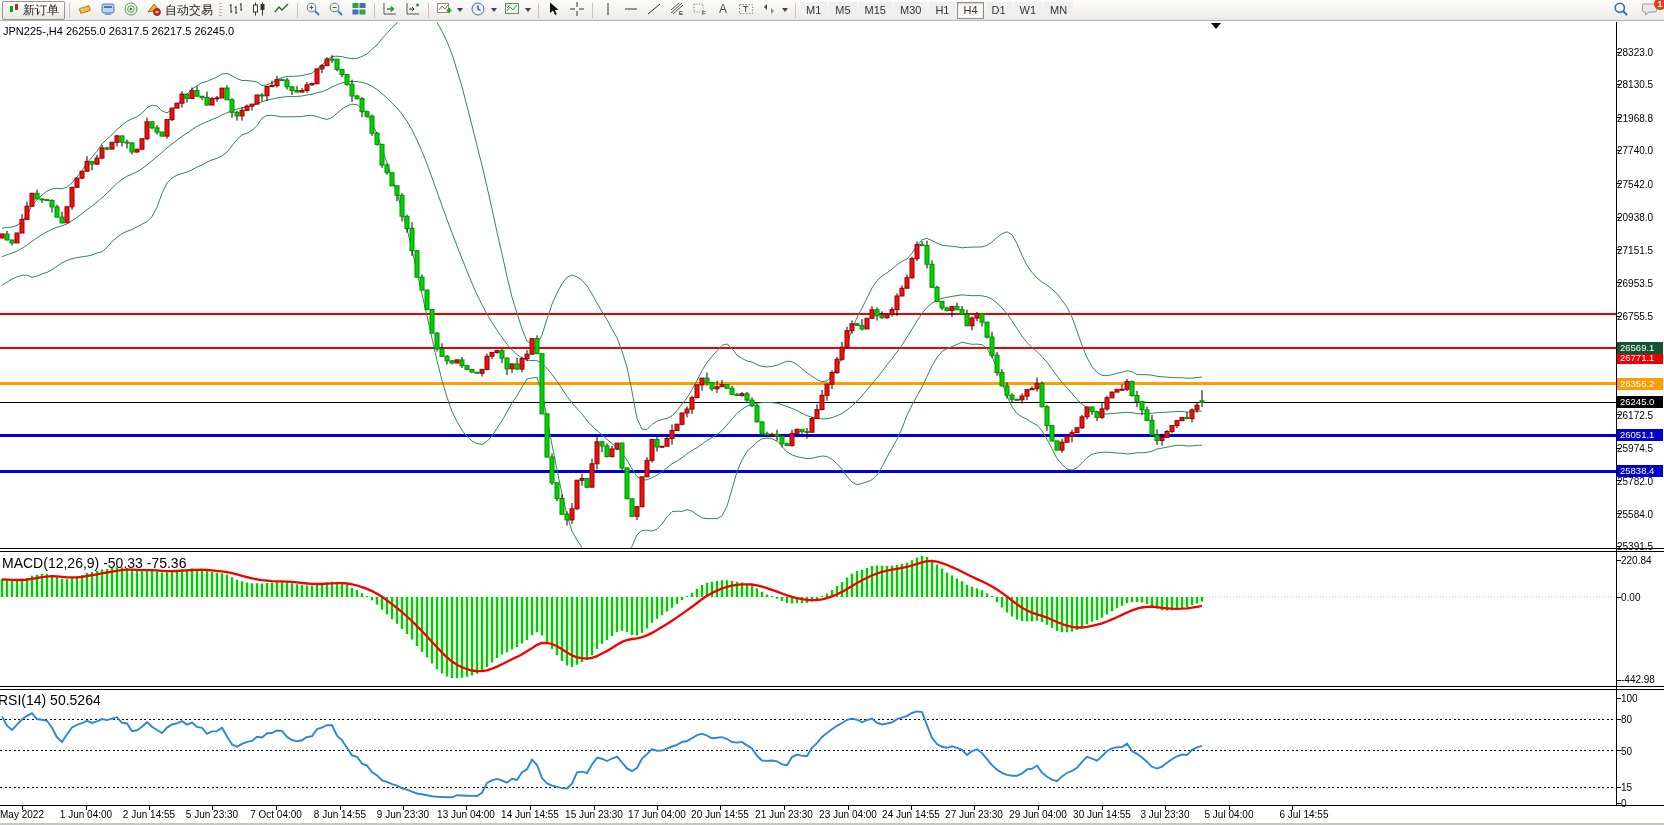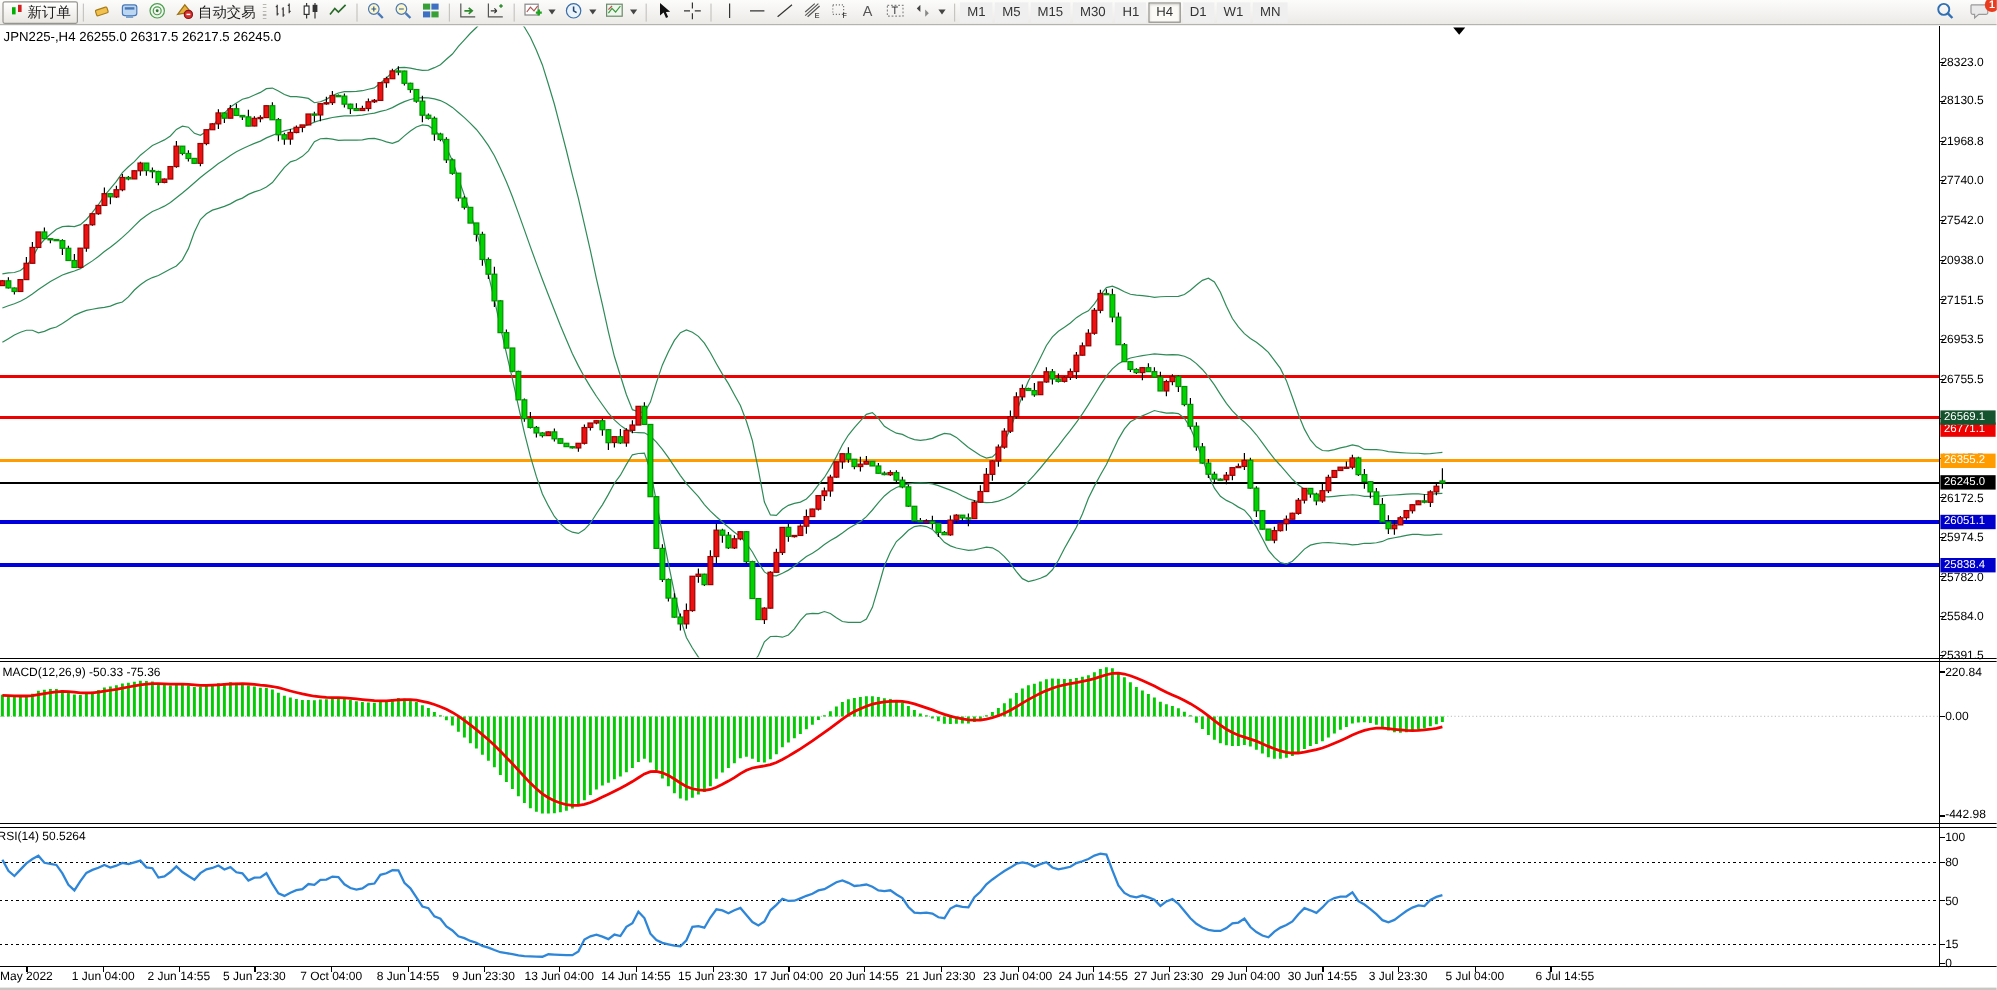--- a/index.html
+++ b/index.html
@@ -22,21 +22,21 @@
     display:flex;align-items:center}
   .tf-btn.active{border:1px solid #8f8d89;background:#fbfaf7;box-shadow:inset 0 1px 2px rgba(0,0,0,.18)}
   .tb-right{position:absolute;right:3px;top:1px;display:flex;align-items:center;gap:6px}
   .badge-dot{position:absolute;top:-4px;right:-6px;width:12px;height:12px;border-radius:50%;
     background:#e93c1e;color:#fff;font-size:9px;line-height:12px;text-align:center;font-weight:bold}
   
   #chart-root{position:absolute;top:0;left:0;width:1366px;height:825px}
   #plot{position:absolute;top:0;left:0;z-index:1}
   #overlays{position:absolute;top:0;left:0;width:1664px;height:825px;z-index:10;pointer-events:none}
   .sym-title{position:absolute;left:3px;top:25px;font-size:11px;color:#000;z-index:11}
-  .panel-label{position:absolute;font-size:10px;color:#000;z-index:11}
+  .panel-label{position:absolute;font-size:14px;color:#000;z-index:11}
   .axis-label{position:absolute;left:1617px;font-size:10px;line-height:11px;color:#000;white-space:nowrap}
   .price-badge{position:absolute;left:1617px;width:46px;height:12px;color:#fff;font-size:9.5px;
     line-height:12px;padding-left:3px;white-space:nowrap}
   .date-label{position:absolute;top:809px;font-size:10px;color:#000;transform:translateX(-50%);white-space:nowrap}
   .ind-axis-label{position:absolute;left:1621px;font-size:10px;line-height:11px;color:#000;white-space:nowrap}
   .bottom-frame{position:absolute;left:0;bottom:0;width:1664px;height:2px;background:#c9c6c1}
 </style>
 </head>
 <body>
 

